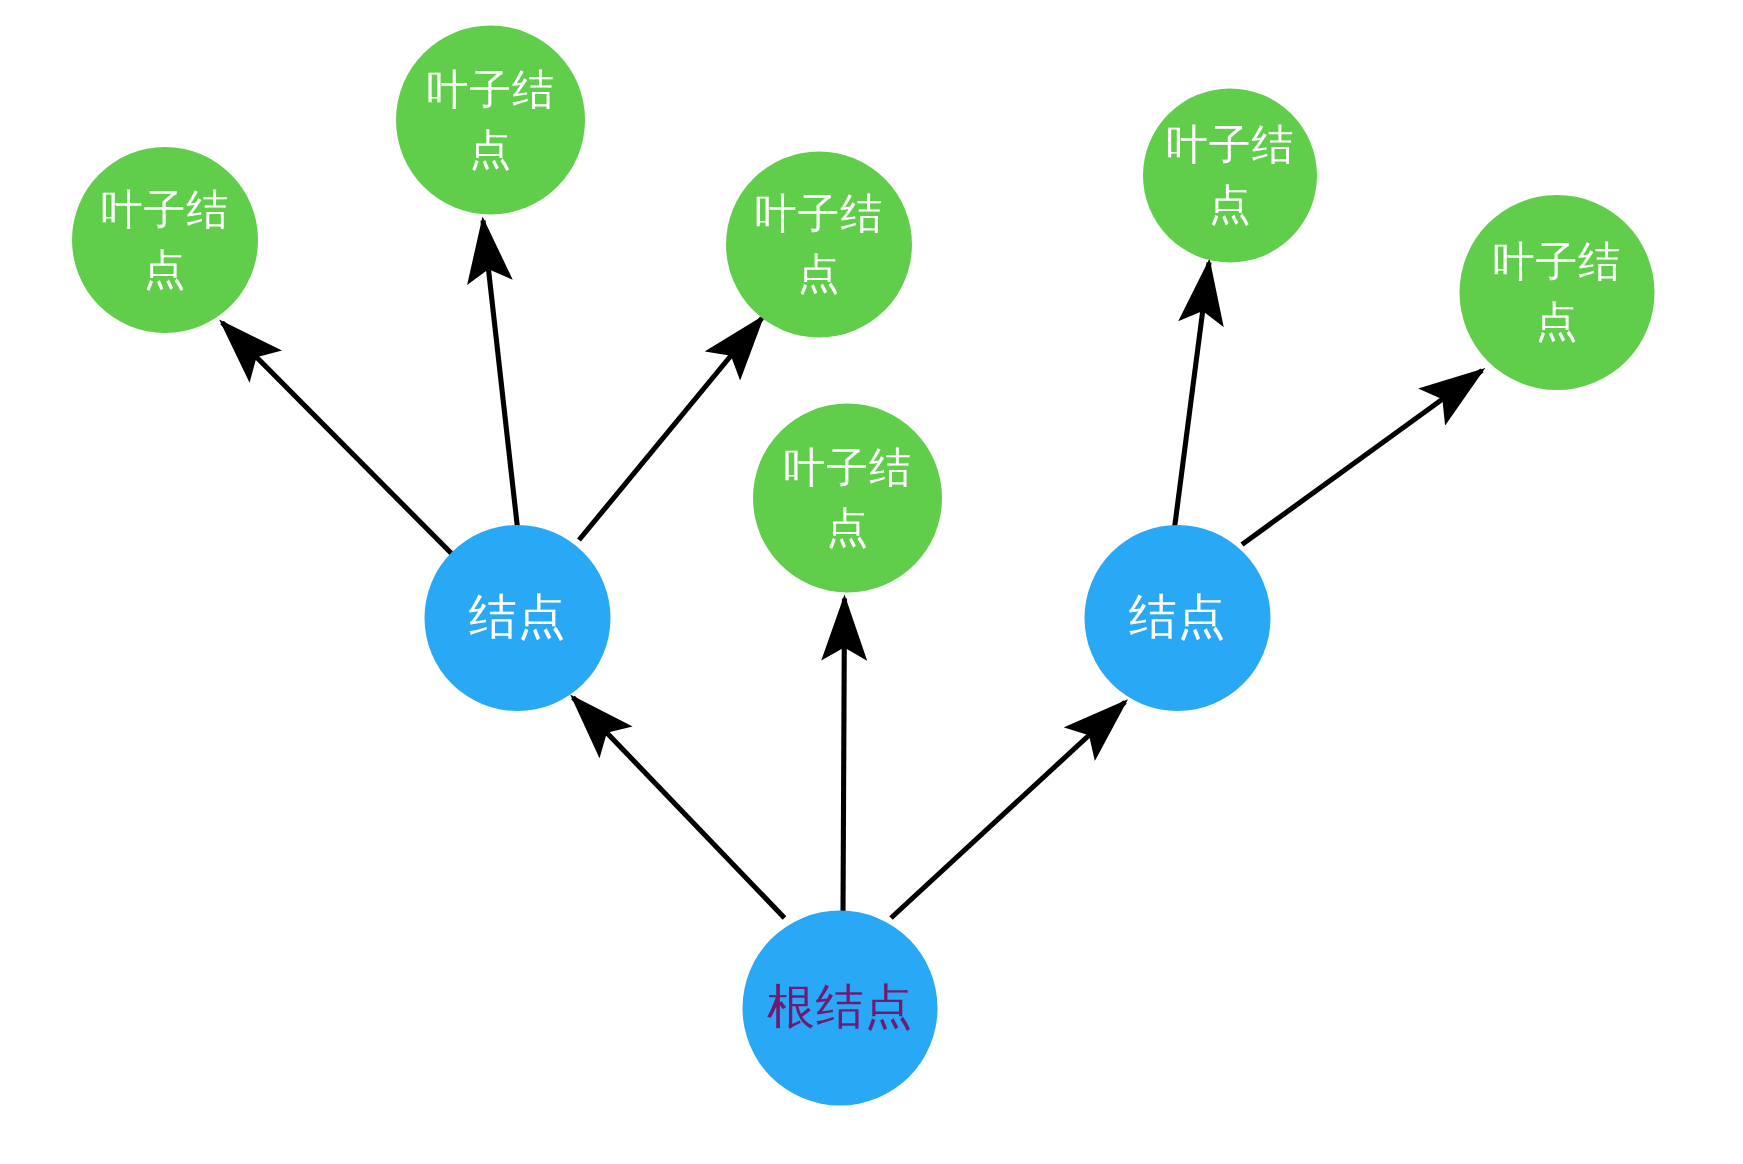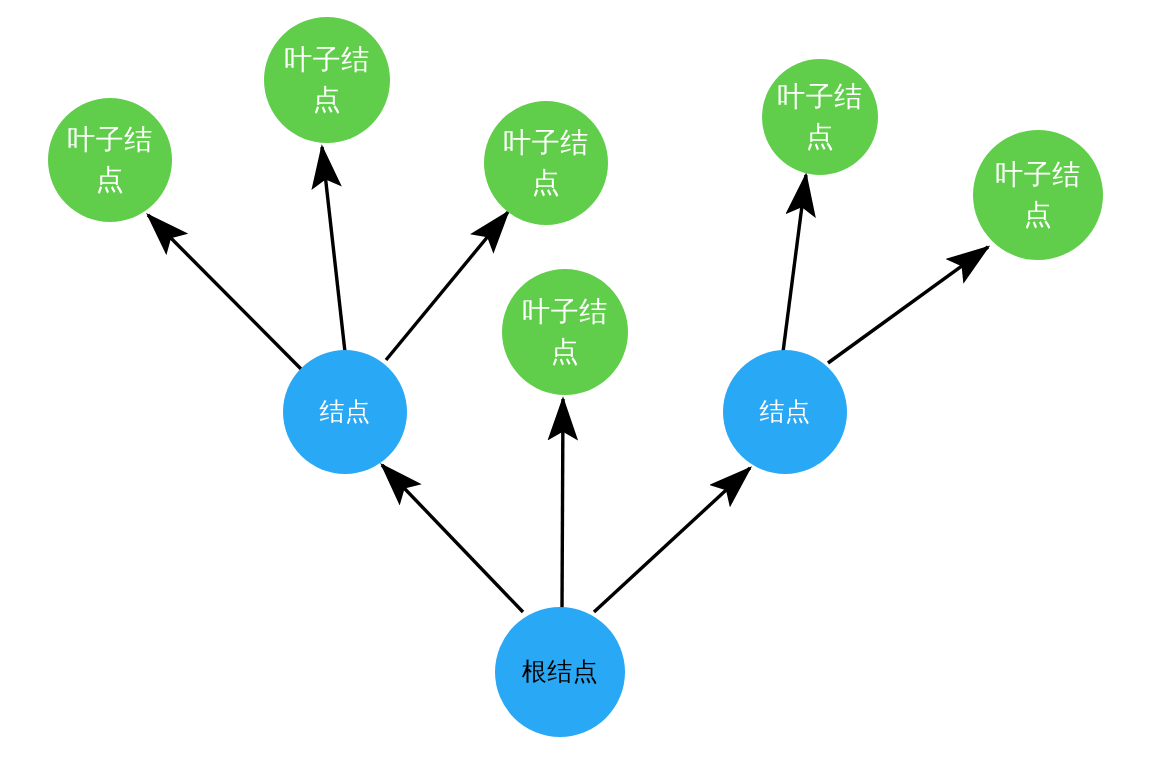--- a/index.html
+++ b/index.html
@@ -44,21 +44,21 @@
     display: block;
     width: 76%;
     word-break: break-all;
     white-space: normal;
   }
   .node-leaf .node-label {
     font-size: 28px;
   }
   .node-branch .node-label,
   .node-root .node-label {
-    font-size: 25px;
+    font-size: 32px;
     width: 90%;
   }
 </style>
 </head>
 <body>
 
 <div id="diagram-canvas">
 
   <svg id="edges-layer" viewBox="0 0 1162 776" width="1162" height="776" xmlns="http://www.w3.org/2000/svg">
     <defs>
@@ -96,18 +96,18 @@
       </div>
       <div class="node node-leaf" style="left: 973px; top: 130px; width: 130px; height: 130px; background: rgb(96, 206, 74); color: rgb(255, 255, 255);">
         <span class="node-label">叶子结点</span>
       </div>
       <div class="node node-branch" style="left: 283px; top: 350px; width: 124px; height: 124px; background: rgb(41, 168, 245); color: rgb(255, 255, 255);">
         <span class="node-label">结点</span>
       </div>
       <div class="node node-branch" style="left: 723px; top: 350px; width: 124px; height: 124px; background: rgb(41, 168, 245); color: rgb(255, 255, 255);">
         <span class="node-label">结点</span>
       </div>
-      <div class="node node-root" style="left: 495px; top: 607px; width: 130px; height: 130px; background: rgb(41, 168, 245); color: #000000; font-family: Liberation Serif, serif;">
+      <div class="node node-root" style="left: 495px; top: 607px; width: 130px; height: 130px; background: rgb(41, 168, 245); color: #701a75; font-family: Liberation Serif, serif;">
         <span class="node-label">根结点</span>
       </div>
     </div>
 
 </div>
 
 </body></html>

